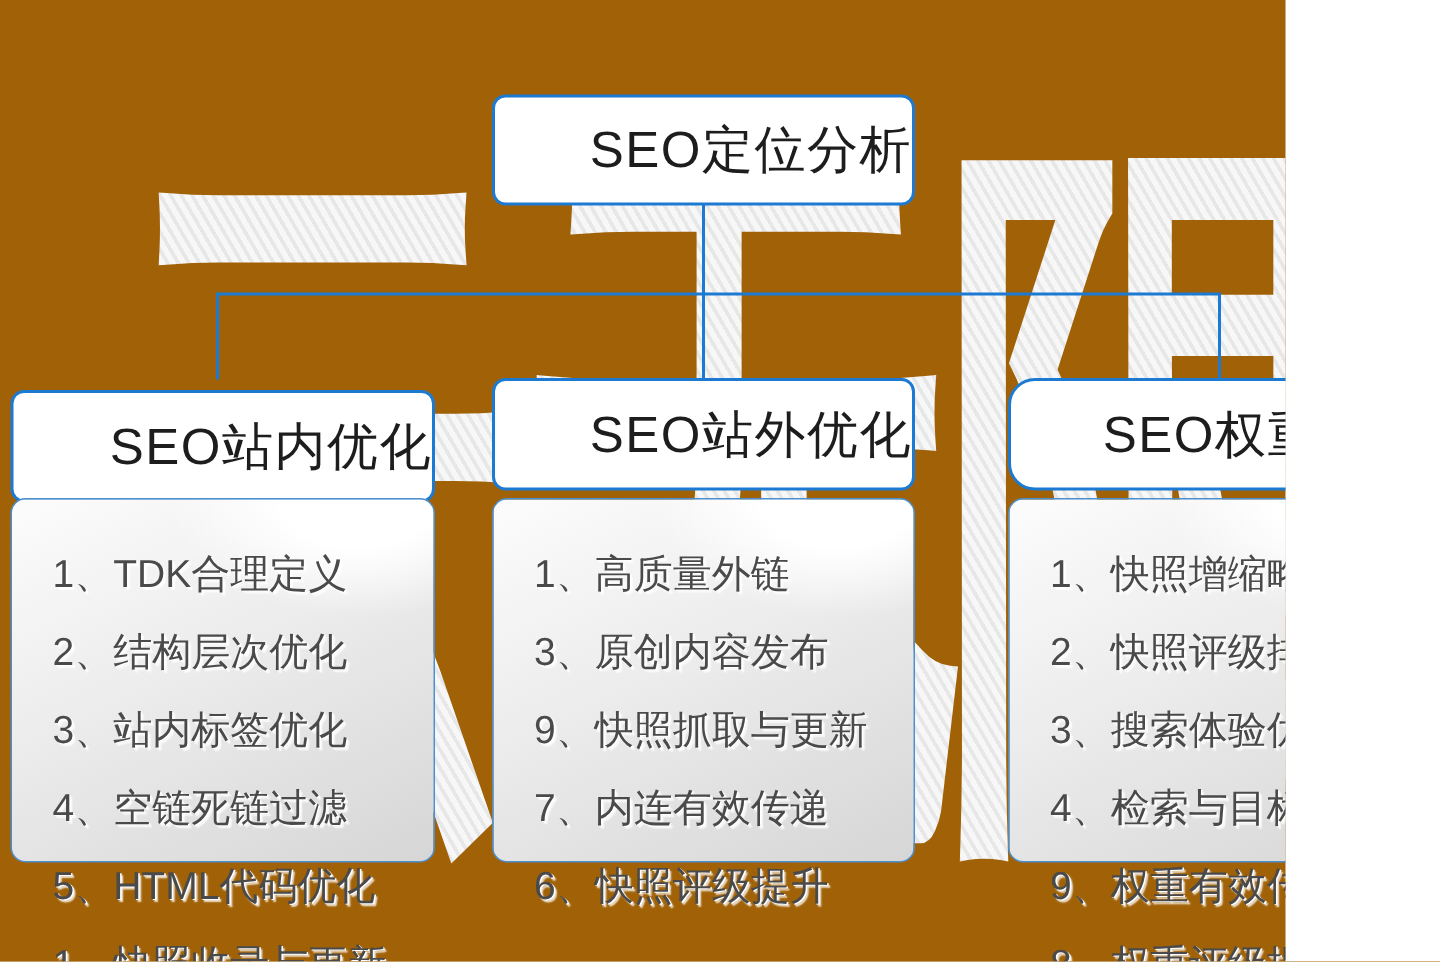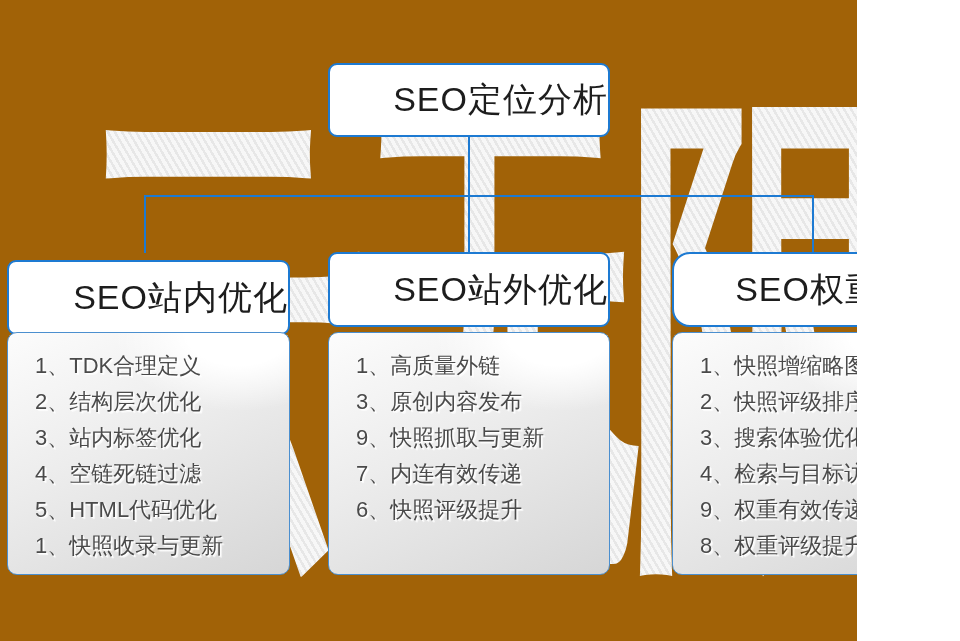--- a/index.html
+++ b/index.html
@@ -53,22 +53,23 @@
     border:1px solid #4b8fcf; border-radius:10px;
     background:
       radial-gradient(ellipse 62% 45% at 82% 0%, #ffffff 30%, rgba(255,255,255,0) 72%),
       linear-gradient(155deg, #fcfcfc 0%, #ececec 45%, #d6d6d6 100%);
     padding:15px 0 0 27px;
   }
   .panel-1 { left:7px;   width:283px; }
   .panel-2 { left:328px; width:282px; }
   .panel-3 { left:672px; width:280px; }
   .panel .item {
-    font-size:22px; line-height:36px; color:#4a4a4a; white-space:nowrap;
+    font-size:26px; line-height:36px; color:#4a4a4a; white-space:nowrap;
     text-shadow:1px 1px 0 #ffffff, 2px 2px 1px rgba(255,255,255,0.8);
+    margin-top:16px;
   }
 </style>
 </head>
 <body>
 
 <div class="stage">
 
   <div class="watermark">云无限</div>
 
   <div class="line stem"></div>

